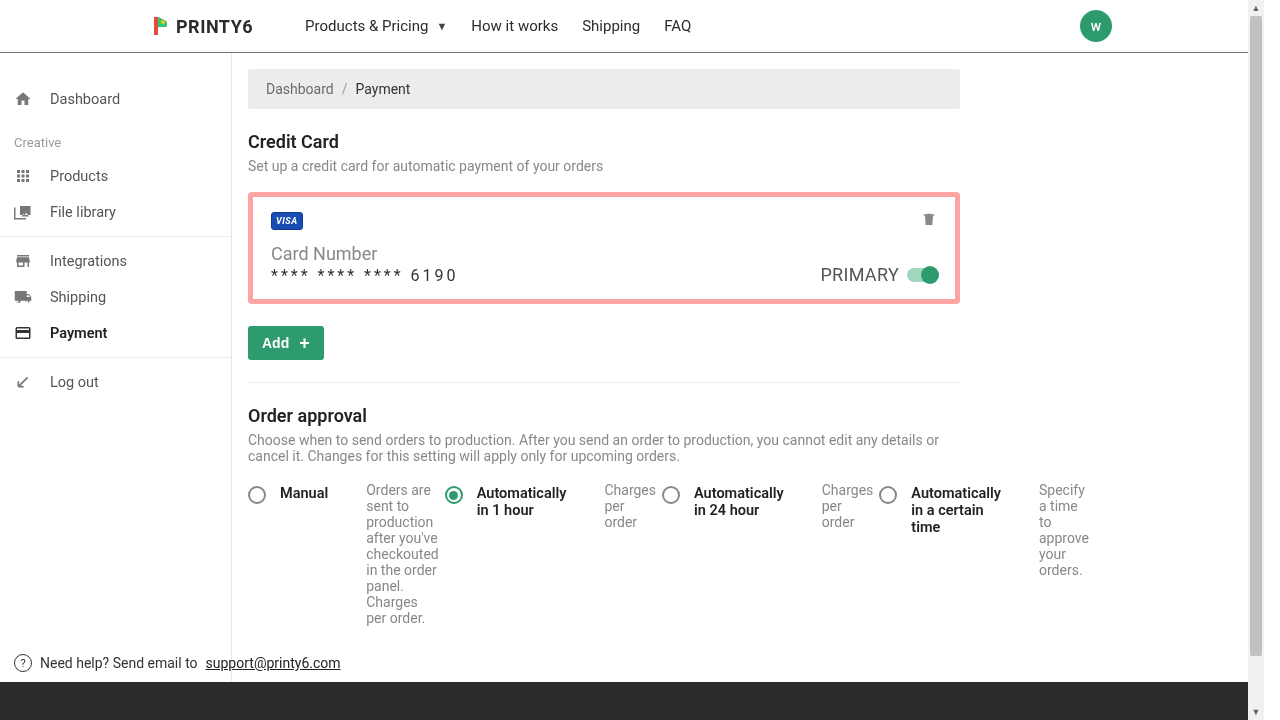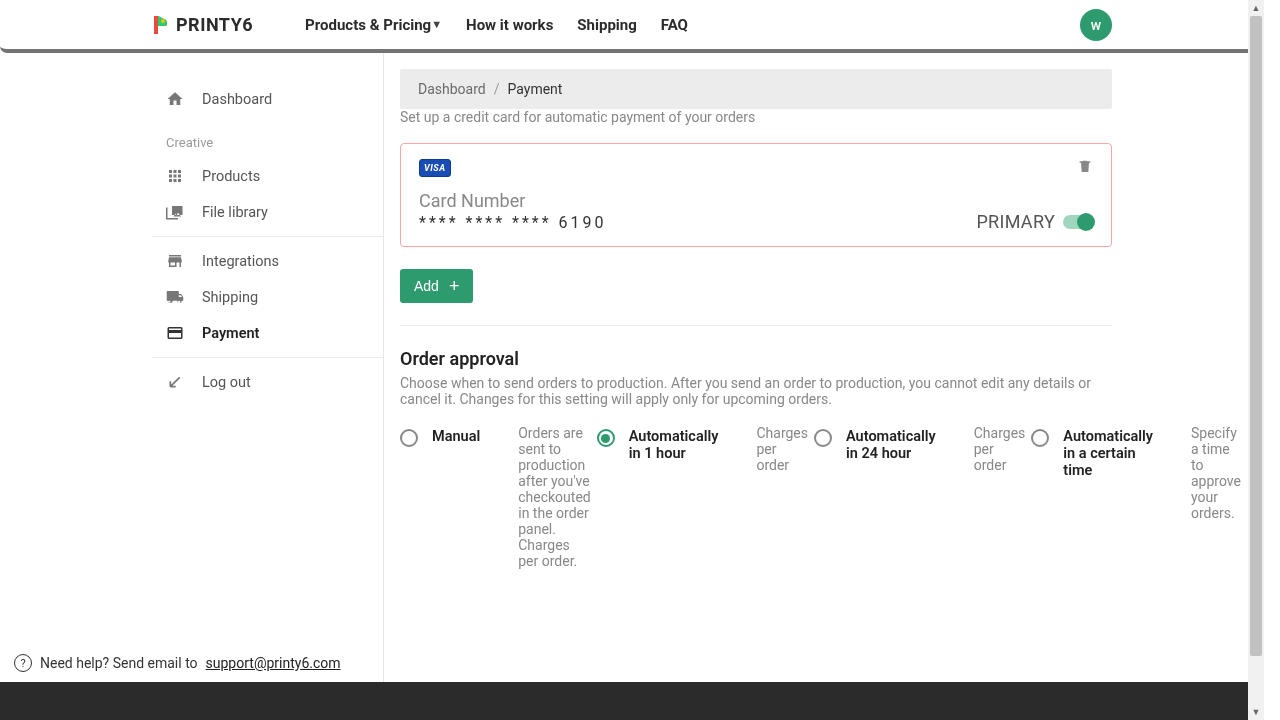--- a/index.html
+++ b/index.html
@@ -32,65 +32,63 @@
   height: 16px;
   display: flex; align-items: center; justify-content: center;
   font-size: 9px;
   color: #666;
 }
 .scrollbar-arrow.up { top: 0; }
 .scrollbar-arrow.down { bottom: 0; }
 
 .topbar {
   height: 53px;
-  border-bottom: 4px solid #737373;
+  border-bottom: 1px solid #737373;
   display: flex;
   align-items: center;
   padding: 0 152px;
-  border-radius: 7px;
 }
 .logo {
   display: flex; align-items: center;
   margin-right: 52px;
 }
 .logo-mark {
   width: 18px; height: 22px;
   position: relative;
   margin-right: 6px;
 }
 .logo-mark svg { width: 100%; height: 100%; }
 .logo-text {
   font-weight: 700;
   font-size: 18px;
   letter-spacing: 0.5px;
   color: #2b2b2b;
 }
 .topnav { display: flex; gap: 24px; }
 .topnav-item {
   font-size: 15px;
-  font-weight: 700;
+  font-weight: 400;
   color: #2b2b2b;
-  display: flex; align-items: center; gap: 0;
+  display: flex; align-items: center; gap: 8px;
   cursor: pointer;
 }
 .chevron-down { font-size: 11px; color: #444; }
 .avatar {
   margin-left: auto;
   width: 32px; height: 32px;
   border-radius: 50%;
   background: #2e9b6e;
   color: #fff;
   display: flex; align-items: center; justify-content: center;
   font-size: 14px; font-weight: 500;
 }
 
 .body-wrap {
   display: flex;
   height: calc(100% - 53px - 38px);
-  padding-left: 152px;
 }
 .sidebar {
   width: 232px;
   border-right: 1px solid #e7e7e7;
   padding-top: 28px;
 }
 .side-item {
   display: flex; align-items: center;
   gap: 18px;
   padding: 9px 14px;
@@ -134,21 +132,21 @@
   color: #222;
   margin: 22px 0 6px;
 }
 .section-sub {
   font-size: 14px;
   color: #888;
   margin-bottom: 18px;
 }
 
 .card-box {
-  border: 1px solid #fca5a5;
+  border: 5px solid #fca5a5;
   border-radius: 4px;
   padding: 14px 18px;
 }
 .card-top {
   display: flex; align-items: center; justify-content: space-between;
 }
 .visa-badge {
   background: #1a4db3;
   color: #fff;
   font-size: 9px;
@@ -190,21 +188,21 @@
   right: -2px; top: -2px;
 }
 
 .add-btn {
   background: #2e9b6e;
   color: #fff;
   border: none;
   border-radius: 3px;
   padding: 8px 14px;
   font-size: 14px;
-  font-weight: 400;
+  font-weight: 700;
   display: inline-flex; align-items: center; gap: 10px;
   margin-top: 22px;
   cursor: pointer;
 }
 .add-btn .plus { font-size: 18px; line-height: 1; }
 
 .main-divider { border-top: 1px solid #ececec; margin: 22px 0; }
 
 .radio-group { display: flex; gap: 6px; }
 .radio-item { display: flex; align-items: flex-start; gap: 14px; padding: 3px 0; }
@@ -336,20 +334,21 @@
     </div>
   </div>
 
   <div class="main">
     <div class="breadcrumb">
       <span>Dashboard</span>
       <span class="sep">/</span>
       <span class="current">Payment</span>
     </div>
 
+    <h2 class="section-title">Credit Card</h2>
     <p class="section-sub">Set up a credit card for automatic payment of your orders</p>
 
     <div class="card-box">
       <div class="card-top">
         <span class="visa-badge">VISA</span>
         <span class="trash-icon"><svg width="16" height="16" viewBox="0 0 24 24" fill="currentColor">
               <path d="M6 7h12l-1 14H7L6 7zm3-3h6l1 2H8l1-2zM4 5h16v2H4z"></path>
             </svg></span>
       </div>
       <div class="card-label">Card Number</div>

